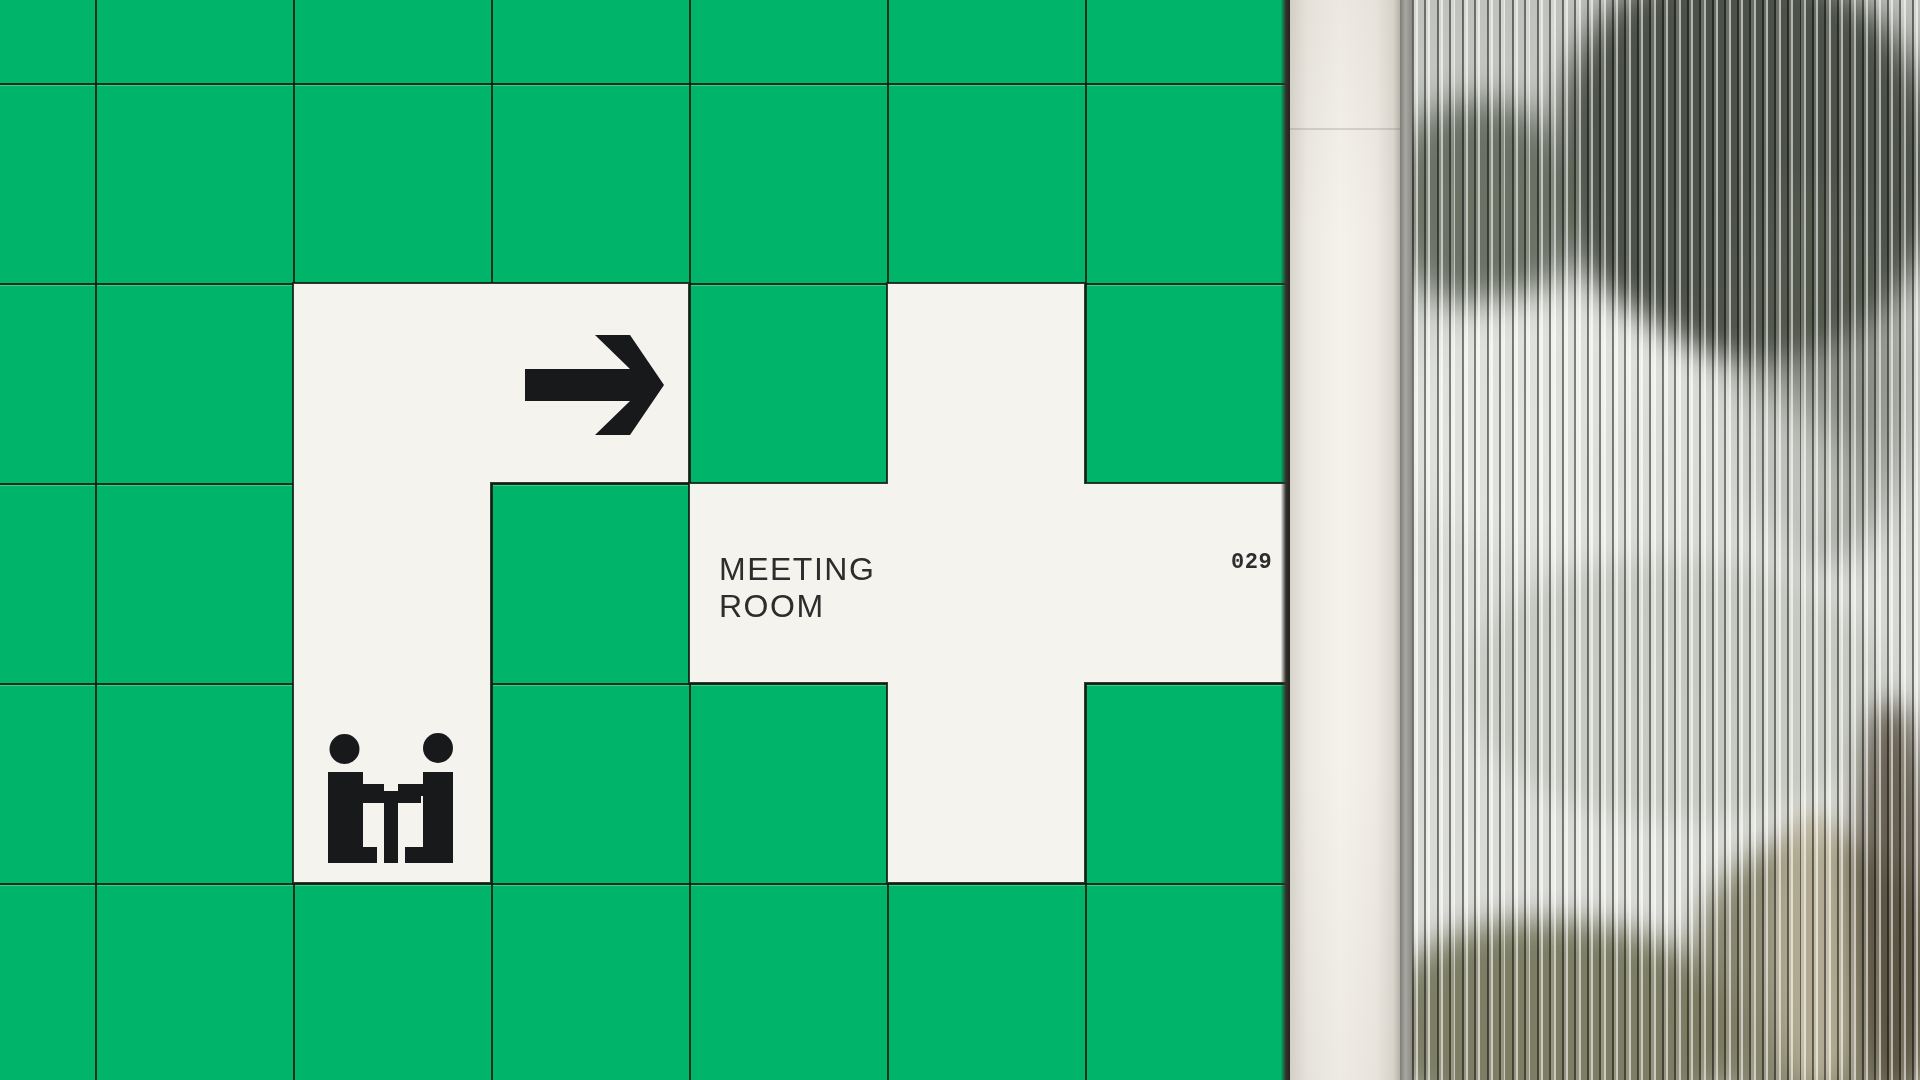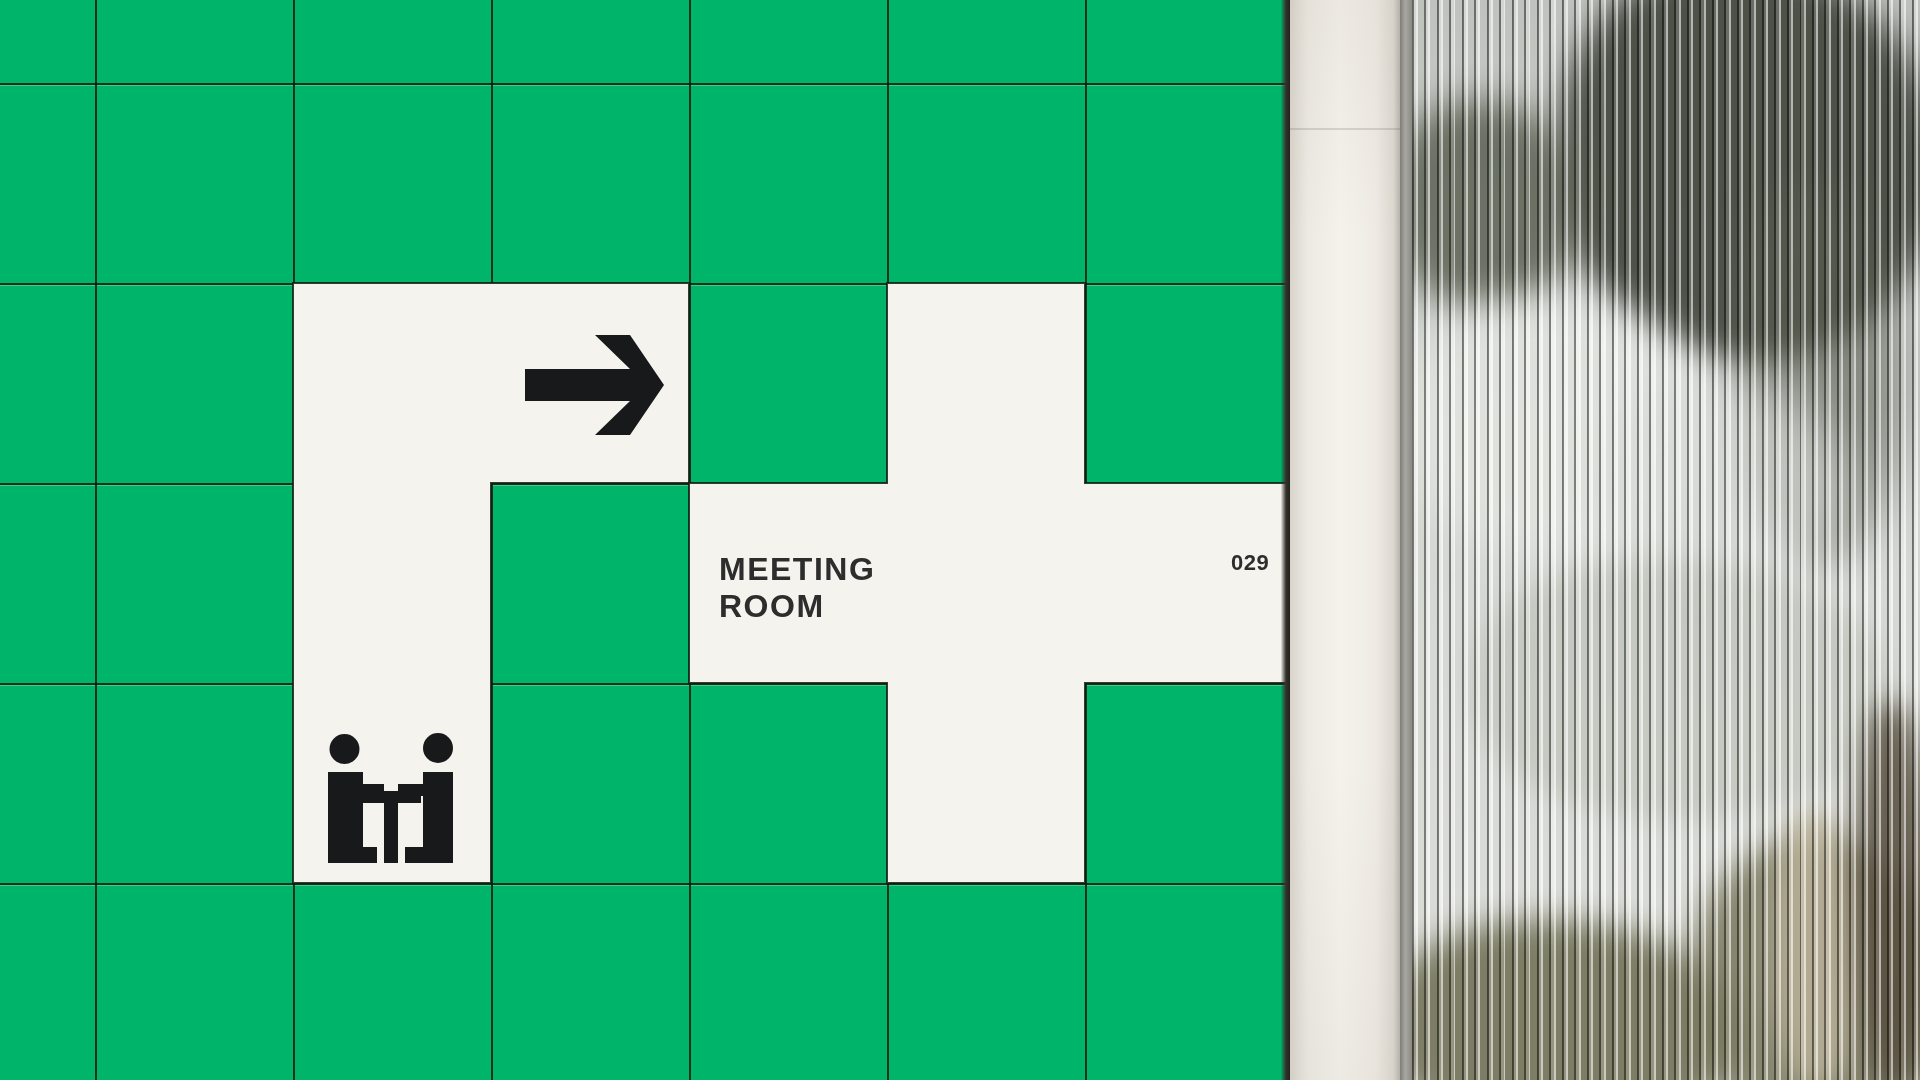--- a/index.html
+++ b/index.html
@@ -52,25 +52,25 @@
         rgba(22,25,21,0.52) 0,rgba(22,25,21,0.52) 1.8px,
         rgba(255,255,255,0.22) 1.8px,rgba(255,255,255,0.22) 4px,
         rgba(252,252,252,0.62) 4px,rgba(252,252,252,0.62) 6px,
         rgba(150,153,148,0.16) 6px,rgba(150,153,148,0.16) 12.5px),
       repeating-linear-gradient(90deg,
         rgba(0,0,0,0.10) 0,rgba(0,0,0,0.10) 1px,
         rgba(255,255,255,0) 1px,rgba(255,255,255,0) 25px);}
 
   
   .room-name{position:absolute;left:719px;top:551px;
-    font-size:32px;line-height:37px;font-weight:bold;
+    font-size:32px;line-height:37px;font-weight:normal;
     letter-spacing:1.5px;color:var(--ink);}
   .room-number{position:absolute;left:1231px;top:552px;
     font-size:22px;line-height:22px;font-weight:bold;
-    letter-spacing:0.5px;color:var(--ink);}
+    letter-spacing:0.5px;color:var(--ink);font-family:Liberation Mono, monospace;}
   .arrow-wrap{position:absolute;left:510px;top:320px;}
   .people-wrap{position:absolute;left:320px;top:730px;}
 </style>
 </head>
 <body>
 
 <div class="stage">
 
   <div class="wall">
     <svg width="1288" height="1080" viewBox="0 0 1288 1080">

